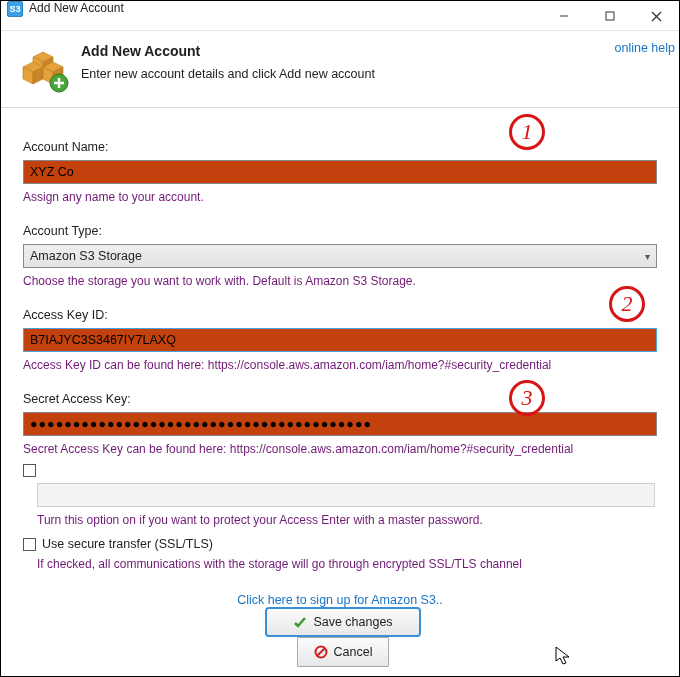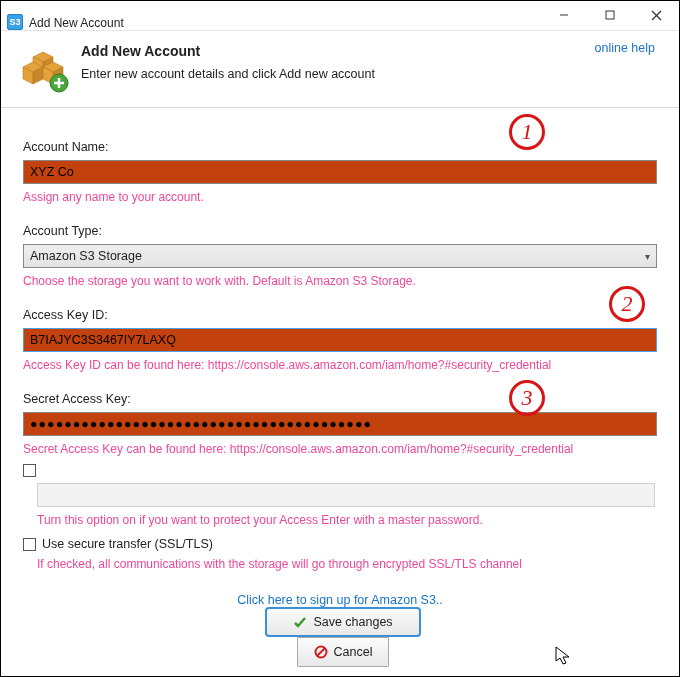--- a/index.html
+++ b/index.html
@@ -11,21 +11,21 @@
     background: #fff;
     width: 680px;
     height: 677px;
     overflow: hidden;
     border: 1px solid #000;
   }
   
   .titlebar {
     height: 30px;
     display: flex;
-    align-items: flex-end;
+    align-items: flex-start;
     padding: 0 0 0 6px;
     border-bottom: 1px solid #e6e6e6;
   }
   .app-icon {
     width: 16px; height: 16px;
     background: #3aa0e8;
     border: 1px solid #2a85c3;
     border-radius: 2px;
     display: flex; align-items: center; justify-content: center;
     color: #fff; font-size: 9px; font-weight: bold;
@@ -57,21 +57,21 @@
     margin: 0 0 8px 0;
     font-size: 14px;
     font-weight: bold;
   }
   .header-text p {
     margin: 0;
     font-size: 12.5px;
   }
   .online-help {
     position: absolute;
-    right: 24px;
+    right: 4px;
     top: 10px;
     color: #1a74c7;
     font-size: 12.5px;
   }
   
   .form {
     padding: 12px 22px 6px 22px;
     position: relative;
   }
   .group { margin-bottom: 6px; }
@@ -96,21 +96,21 @@
   .select-input {
     background: linear-gradient(#eee,#e3e3e3);
     display: flex; align-items: center; justify-content: space-between;
     padding: 0 6px;
     cursor: default;
   }
   .select-input .chev {
     font-size: 10px; color: #555;
   }
   .hint {
-    color: #ec4899;
+    color: #701a75;
     font-size: 12px;
     margin: 6px 0 8px 0;
     display: block;
   }
   .checkbox-row {
     display: flex;
     align-items: center;
     margin: 8px 0 4px 0;
   }
   .checkbox {

